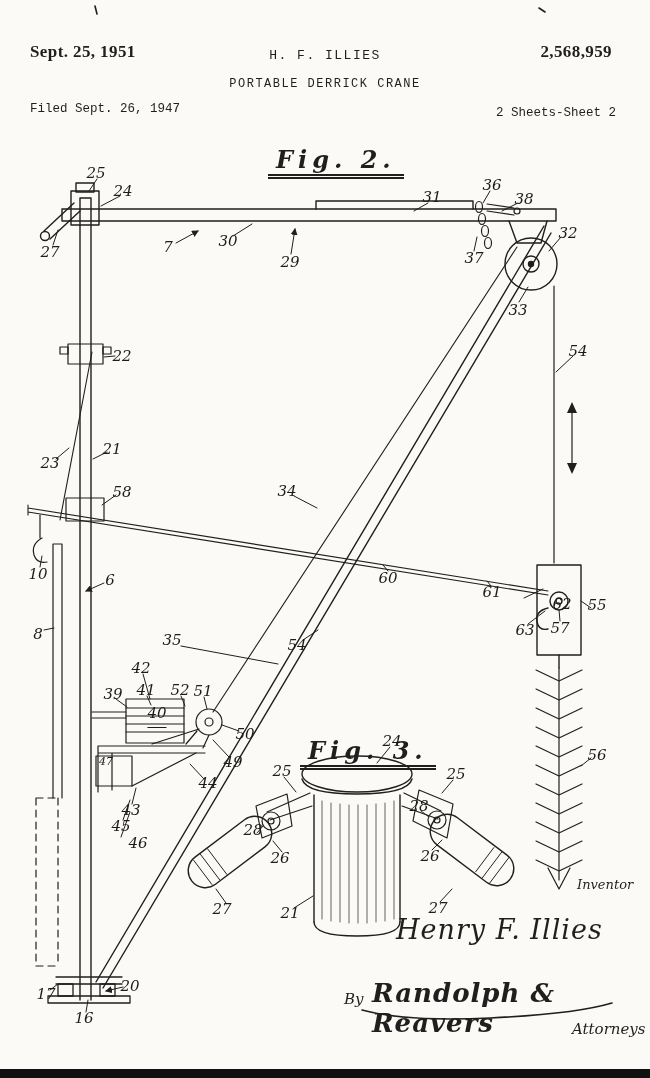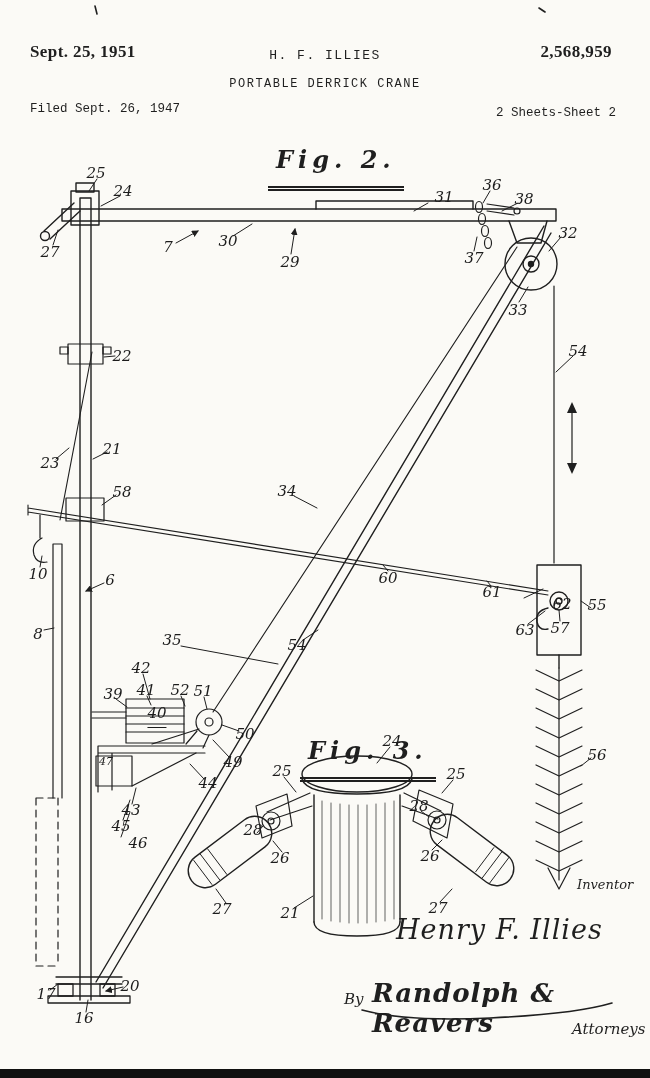--- a/index.html
+++ b/index.html
@@ -11,21 +11,21 @@
   .hdr-num   { position:absolute; right:38px; top:42px;  font:bold 17px "Liberation Serif", serif; letter-spacing:.4px; }
   .hdr-name  { position:absolute; left:50%; transform:translateX(-50%); top:48px;
                font-family:"Liberation Mono", monospace; font-size:13px; letter-spacing:1.5px; }
   .hdr-title { position:absolute; left:50%; transform:translateX(-50%); top:77px;
                font-family:"Liberation Mono", monospace; font-size:12px; letter-spacing:1.5px; }
   .hdr-filed { position:absolute; left:30px;  top:102px; font-family:"Liberation Mono", monospace; font-size:12.5px; }
   .hdr-sheet { position:absolute; right:34px; top:106px; font-family:"Liberation Mono", monospace; font-size:12.5px; }
 
   
   .figlbl { position:absolute; font-family:"DejaVu Serif", serif; font-weight:bold; font-style:italic;
-            font-size:24px; letter-spacing:5px; border-bottom:5px double #1f1f1f; padding:0 8px 12px; }
+            font-size:24px; letter-spacing:5px; border-bottom:5px double #1f1f1f; padding:0 8px 0; }
   .figlbl.f2 { left:268px; top:145px; }
   .figlbl.f3 { left:300px; top:736px; }
 
   
   .numeral-layer { position:absolute; inset:0; }
   .num { position:absolute; transform:translate(-50%,-50%); white-space:nowrap;
          font-family:"DejaVu Serif", serif; font-style:italic; font-size:15px; color:#1c1c1c; }
   .num.small { font-size:11px; }
   .num.underline { border-bottom:1.5px solid #1c1c1c; padding-bottom:5px; }
 
@@ -280,21 +280,21 @@
   <div class="figlbl f2">Fig. 2.</div>
   <div class="figlbl f3">Fig. 3.</div>
 
   <div class="numeral-layer">
       <div class="num" style="left: 96px; top: 173px;">25</div>
       <div class="num" style="left: 123px; top: 191px;">24</div>
       <div class="num" style="left: 50px; top: 252px;">27</div>
       <div class="num" style="left: 168px; top: 247px;">7</div>
       <div class="num" style="left: 228px; top: 241px;">30</div>
       <div class="num" style="left: 290px; top: 262px;">29</div>
-      <div class="num" style="left: 432px; top: 197px; margin-left: 12px;">31</div>
+      <div class="num" style="left: 432px; top: 197px;">31</div>
       <div class="num" style="left: 492px; top: 185px;">36</div>
       <div class="num" style="left: 524px; top: 199px;">38</div>
       <div class="num" style="left: 474px; top: 258px;">37</div>
       <div class="num" style="left: 568px; top: 233px;">32</div>
       <div class="num" style="left: 518px; top: 310px;">33</div>
       <div class="num" style="left: 122px; top: 356px;">22</div>
       <div class="num" style="left: 578px; top: 351px;">54</div>
       <div class="num" style="left: 50px; top: 463px;">23</div>
       <div class="num" style="left: 112px; top: 449px;">21</div>
       <div class="num" style="left: 122px; top: 492px;">58</div>

